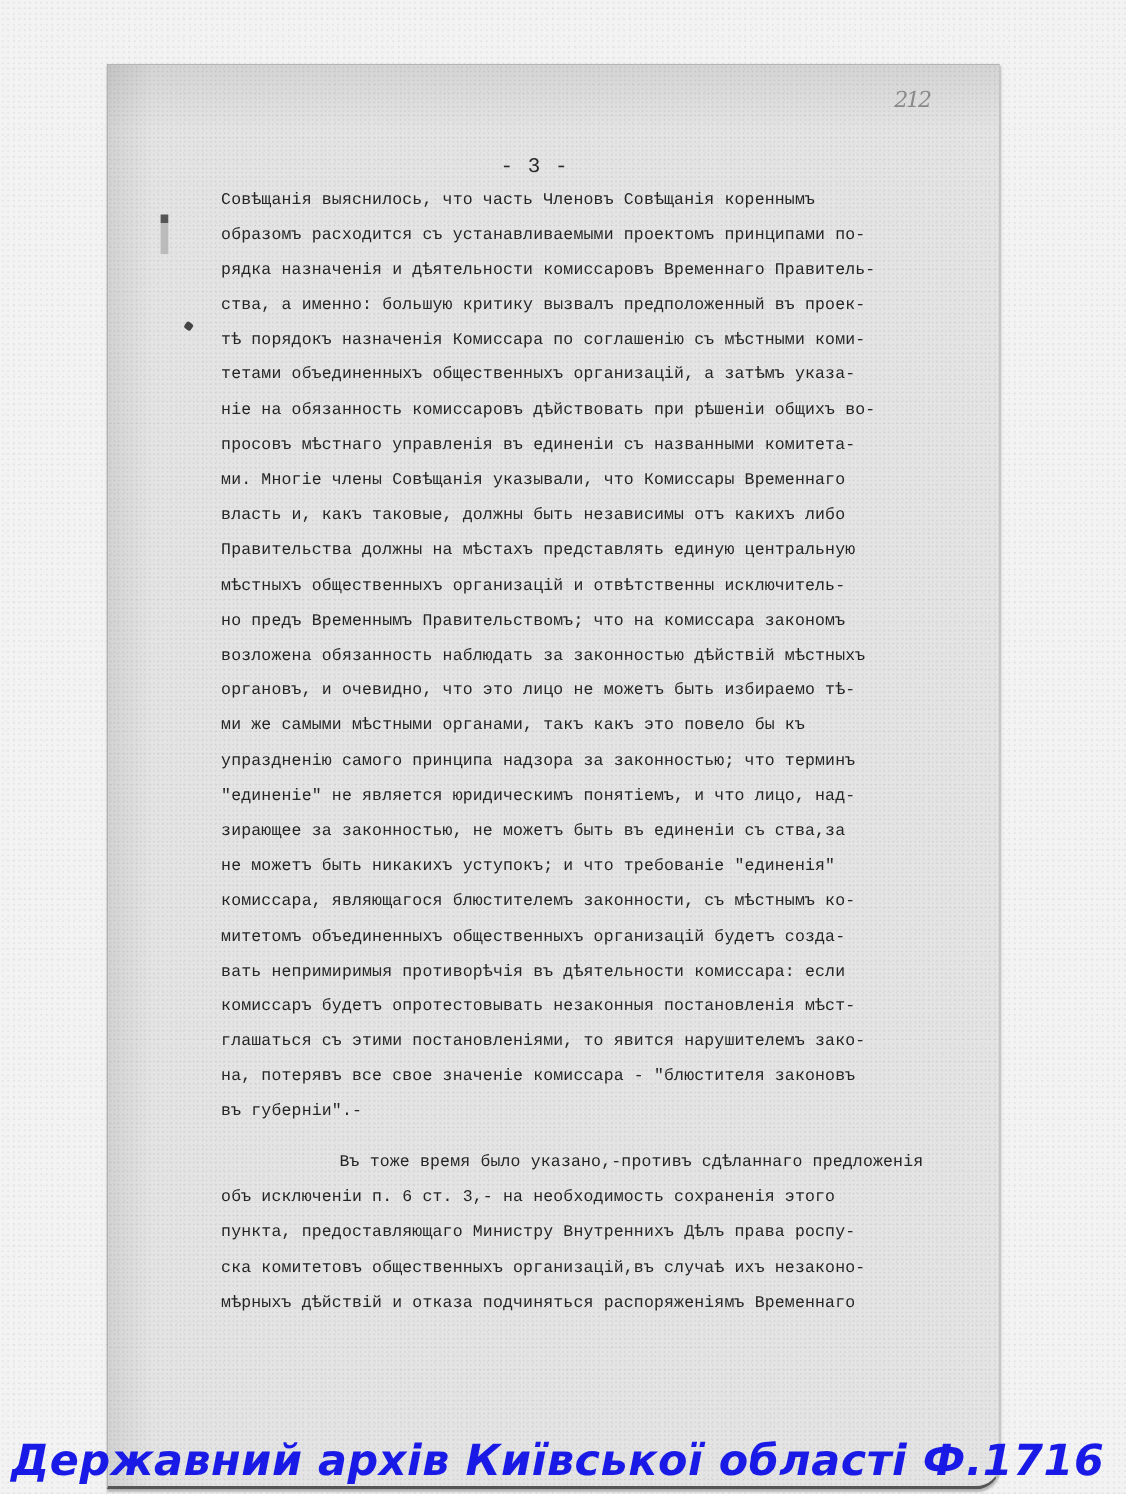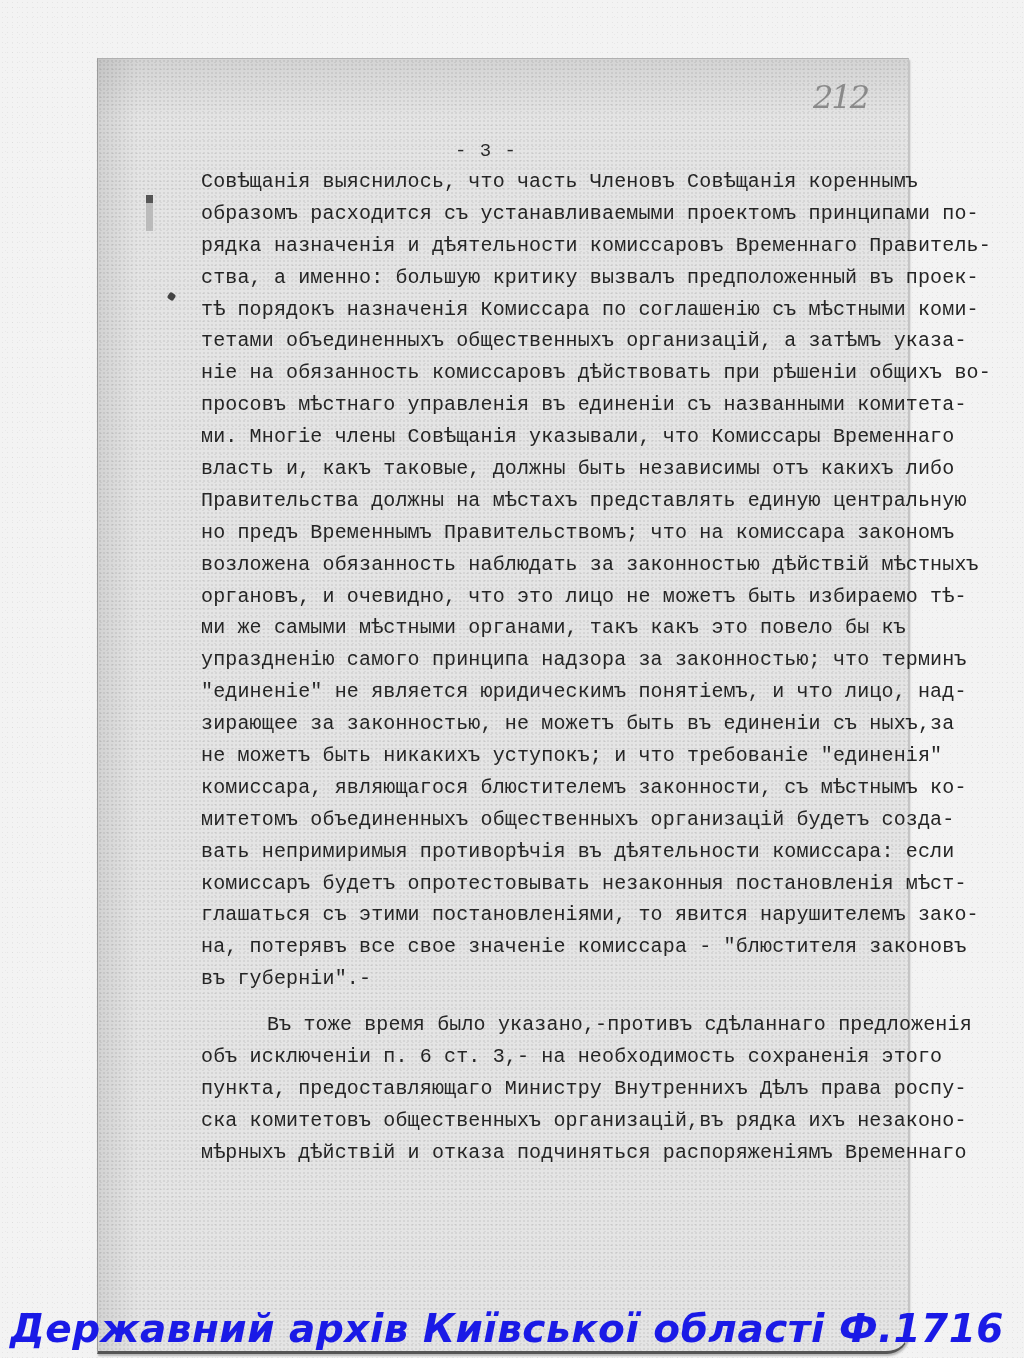--- a/index.html
+++ b/index.html
@@ -25,35 +25,35 @@
     border-left: 1px solid #9a9a9a;
     border-top: 1px solid #b0b0b0;
     border-right: 1px solid #c4c4c4;
     border-bottom: 3px solid #555;
     border-bottom-right-radius: 22px;
     box-shadow: 1px 2px 2px rgba(0,0,0,0.25);
   }
   .folio {
     position: absolute; left: 813px; top: 78px;
     font-family: "DejaVu Serif", serif; font-style: italic;
-    font-size: 32px; color: #8a8a8a; letter-spacing: -2px;
+    font-size: 20px; color: #8a8a8a; letter-spacing: -2px;
   }
   .page-number {
     position: absolute; left: 455px; top: 140px;
     font-size: 19px; color: #2a2a2a; letter-spacing: 1px;
   }
   .text-block {
     position: absolute; left: 201px; top: 166px; width: 680px;
   }
   .line {
     height: 31.9px; line-height: 31.9px;
-    font-size: 20px; color: #252525;
+    font-size: 15px; color: #252525;
     white-space: nowrap; letter-spacing: 0.15px;
   }
-  .line.indent { padding-left: 66px; }
+  .line.indent { padding-left: 66px; text-align: center; }
   .line.gap { margin-top: 14px; }
   .margin-mark {
     position: absolute; left: 146px; top: 195px; width: 7px; height: 36px;
     background: linear-gradient(#555 0 8px, #bbb 8px);
   }
   .margin-tick {
     position: absolute; left: 168px; top: 293px; width: 7px; height: 7px;
     background: #444; transform: rotate(35deg); border-radius: 2px;
   }
   .watermark {
@@ -78,35 +78,36 @@
   <div class="line">образомъ расходится съ устанавливаемыми проектомъ принципами по-</div>
   <div class="line">рядка назначенія и дѣятельности комиссаровъ Временнаго Правитель-</div>
   <div class="line">ства, а именно: большую критику вызвалъ предположенный въ проек-</div>
   <div class="line">тѣ порядокъ назначенія Комиссара по соглашенію съ мѣстными коми-</div>
   <div class="line">тетами объединенныхъ общественныхъ организацій, а затѣмъ указа-</div>
   <div class="line">ніе на обязанность комиссаровъ дѣйствовать при рѣшеніи общихъ во-</div>
   <div class="line">просовъ мѣстнаго управленія въ единеніи съ названными комитета-</div>
   <div class="line">ми. Многіе члены Совѣщанія указывали, что Комиссары Временнаго</div>
   <div class="line">власть и, какъ таковые, должны быть независимы отъ какихъ либо</div>
   <div class="line">Правительства должны на мѣстахъ представлять единую центральную</div>
+  <div class="line">мѣстныхъ общественныхъ организацій и отвѣтственны  исключитель-</div>
   <div class="line">но предъ Временнымъ Правительствомъ; что на комиссара закономъ</div>
   <div class="line">возложена обязанность наблюдать за законностью дѣйствій мѣстныхъ</div>
   <div class="line">органовъ, и очевидно, что это лицо не можетъ быть избираемо тѣ-</div>
   <div class="line">ми же самыми мѣстными органами, такъ какъ это повело бы къ</div>
   <div class="line">упраздненію самого принципа надзора за законностью; что терминъ</div>
   <div class="line">"единеніе" не является юридическимъ понятіемъ, и что лицо, над-</div>
-  <div class="line">зирающее за законностью, не можетъ быть въ единеніи съ ныхъ,за</div>
+  <div class="line">зирающее за законностью, не можетъ быть въ единеніи съ ства,за</div>
   <div class="line">не можетъ быть никакихъ уступокъ; и что требованіе "единенія"</div>
   <div class="line">комиссара, являющагося блюстителемъ законности, съ мѣстнымъ ко-</div>
   <div class="line">митетомъ объединенныхъ общественныхъ организацій будетъ созда-</div>
   <div class="line">вать непримиримыя противорѣчія въ дѣятельности комиссара: если</div>
   <div class="line">комиссаръ будетъ опротестовывать незаконныя постановленія мѣст-</div>
   <div class="line">глашаться съ этими постановленіями, то явится нарушителемъ зако-</div>
   <div class="line">на, потерявъ все свое значеніе комиссара - "блюстителя законовъ</div>
   <div class="line">въ губерніи".-</div>
   <div class="line indent gap">Въ тоже время было указано,-противъ сдѣланнаго предложенія</div>
   <div class="line">объ исключеніи п. 6 ст. 3,- на необходимость сохраненія этого</div>
   <div class="line">пункта, предоставляющаго Министру Внутреннихъ Дѣлъ права роспу-</div>
-  <div class="line">ска комитетовъ общественныхъ организацій,въ рядка ихъ незаконо-</div>
+  <div class="line">ска комитетовъ общественныхъ организацій,въ случаѣ ихъ незаконо-</div>
   <div class="line">мѣрныхъ дѣйствій и отказа подчиняться распоряженіямъ Временнаго</div>
 </div>
 
 <div class="watermark">Державний архів Київської області Ф.1716</div>
 
 </body></html>

